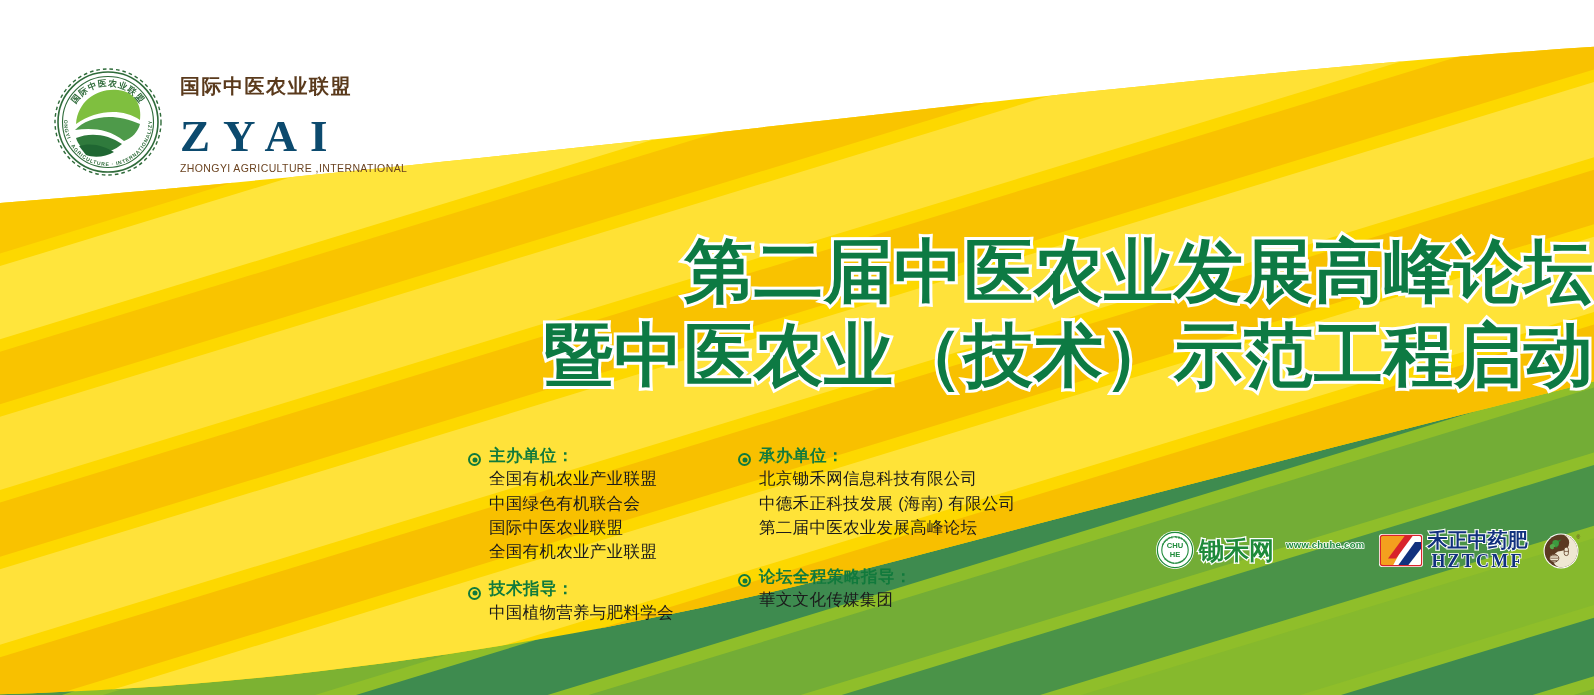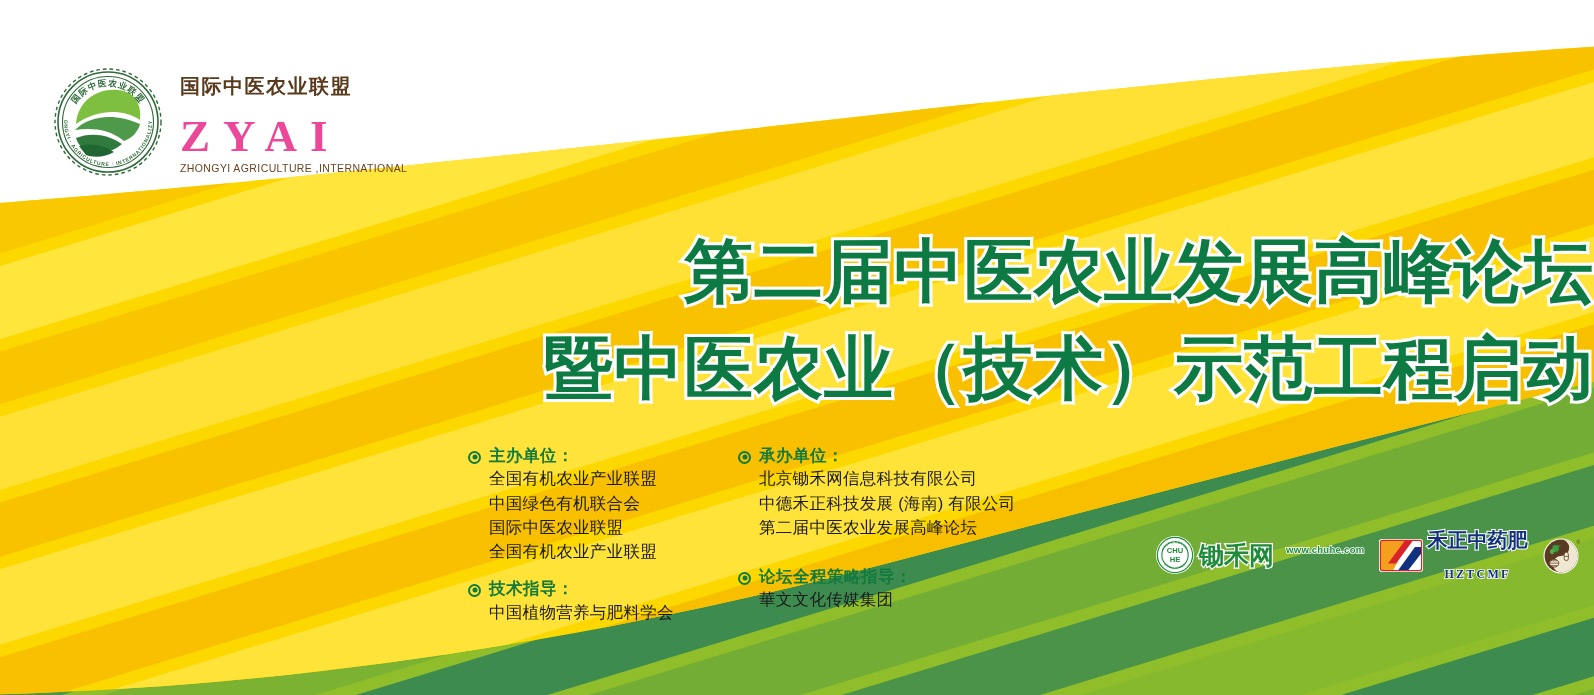--- a/index.html
+++ b/index.html
@@ -25,53 +25,53 @@
     display:flex; align-items:center; gap:16px;
     z-index:30;
   }
   .seal { width:112px; height:112px; position:relative; flex:0 0 auto; }
   .logo-text { display:flex; flex-direction:column; padding-top:4px; }
   .logo-cn {
     font-size:20px; font-weight:bold; color:#5a3a1c;
     letter-spacing:1.5px; line-height:1.1;
   }
   .logo-zyai {
-    font-size:45px; font-weight:bold; color:#ec4899;
+    font-size:45px; font-weight:bold; color:#0c4a6e;
     letter-spacing:13px; line-height:1.0; margin-top:17px;
     font-family:"Liberation Serif","DejaVu Serif",serif;
   }
   .logo-en {
     font-size:10.5px; color:#6b4320; letter-spacing:0.4px;
     margin-top:3px; white-space:nowrap;
   }
 
   
   .title-wrap {
     position:absolute; left:0; top:232px; width:1594px;
     text-align:right; z-index:25;
   }
   .title-line {
     font-size:69px; font-weight:bold; color:#0d7a43;
     letter-spacing:1px; line-height:1.15;
     -webkit-text-stroke:6px #ffffff;
     paint-order:stroke fill;
     white-space:nowrap;
   }
-  .title-line.l2 { margin-top:18px; }
+  .title-line.l2 { margin-top:5px; }
 
   
   .orgs {
     position:absolute; left:468px; top:444px; z-index:25;
     display:flex; gap:0px;
   }
   .org-col { width:270px; }
   .org-col.right { width:330px; }
   .org-group { margin-bottom:14px; }
   .org-head {
-    display:flex; align-items:center; gap:8px;
+    display:flex; align-items:flex-end; gap:8px;
     font-size:16.5px; font-weight:bold; color:#117a3c;
     letter-spacing:0.5px; line-height:1.35;
   }
   .bullet {
     flex:0 0 auto; width:13px; height:13px; margin-top:4px;
     border:2px solid #117a3c; border-radius:50%;
     position:relative; background:transparent;
   }
   .bullet::after {
     content:""; position:absolute; left:50%; top:50%;
@@ -103,22 +103,22 @@
     -webkit-text-stroke:1.5px #ffffff; paint-order:stroke fill;margin-left:12px;
   }
   .sp-hz-mark { width:44px; height:33px; flex:0 0 auto; }
   .sp-hz-text { margin-left:5px; display:flex; flex-direction:column;align-items:center; }
   .sp-hz-cn {
     font-size:20px; font-weight:bold; color:#11317e;
     line-height:1; letter-spacing:0px;
     -webkit-text-stroke:2px #ffffff; paint-order:stroke fill;
   }
   .sp-hz-en {
-    font-size:12px; font-weight:bold; color:#11317e;
-    letter-spacing:2.2px; line-height:1; margin-top:18px;
+    font-size:18px; font-weight:bold; color:#11317e;
+    letter-spacing:2.2px; line-height:1; margin-top:2px;
     font-family:"Liberation Serif","DejaVu Serif",serif;
     -webkit-text-stroke:1.6px #ffffff; paint-order:stroke fill;
   }
   .sp-seed { width:40px; height:40px; flex:0 0 auto; }
 </style>
 </head>
 <body>
 
 <div id="stage">
 

